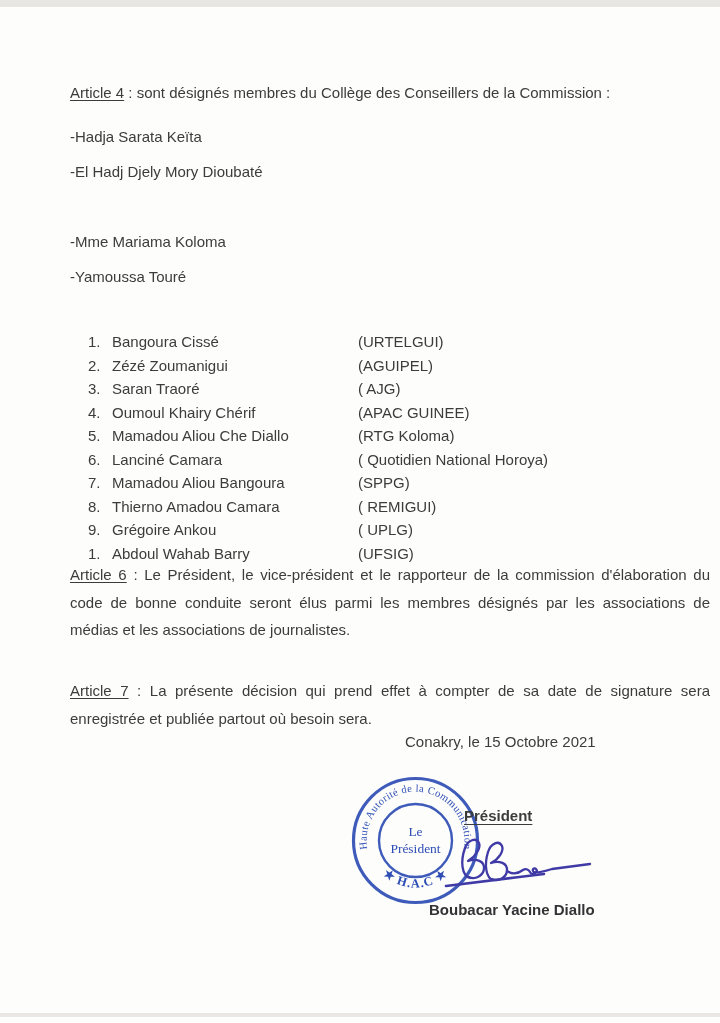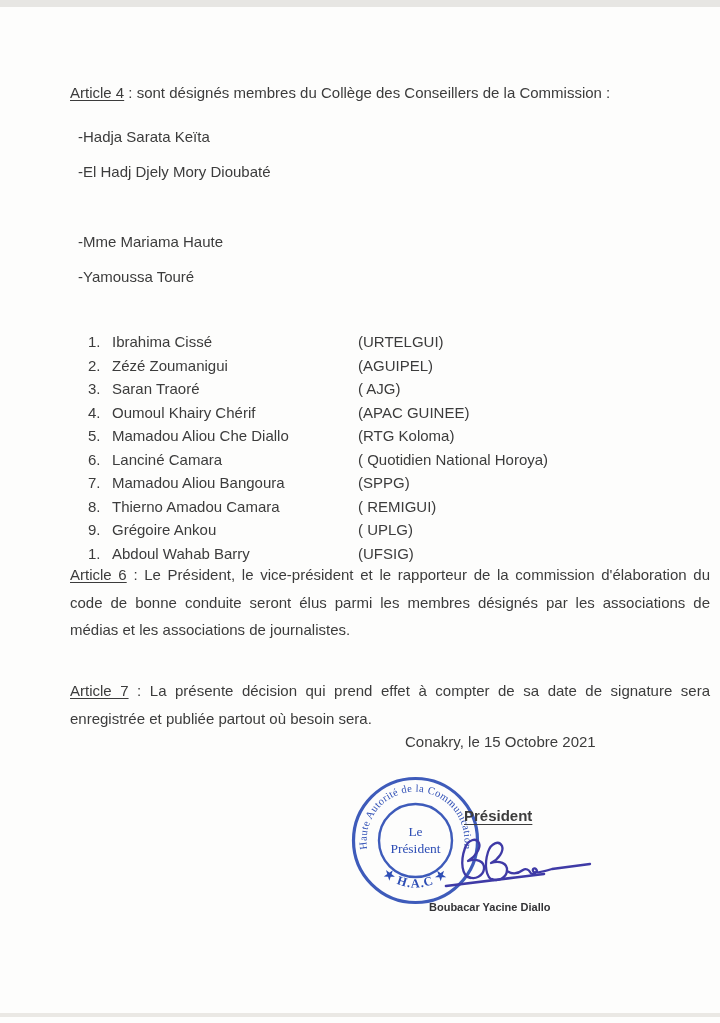--- a/index.html
+++ b/index.html
@@ -35,21 +35,21 @@
     left: 70px; width: 640px;
     font-size: 15px;
   }
   .article-label {
     font-weight: normal;
     text-decoration: underline;
     text-underline-offset: 2px;
   }
 
   .college-item {
-    left: 78px; width: 640px;
+    left: 70px; width: 640px;
     font-size: 15px;
   }
 
   .member-list {
     left: 70px; width: 640px;
     top: 330px;
   }
   .member-row {
     display: flex;
     height: 23.5px;
@@ -76,49 +76,49 @@
   .president-label {
     left: 464px; top: 807px;
     font-size: 15px;
     font-weight: bold;
     text-decoration: underline;
     text-underline-offset: 3px;
   }
 
   .signatory-name {
     left: 429px; top: 901px;
-    font-size: 11px;
+    font-size: 15px;
     font-weight: bold;
     color: #333336;
   }
 
   .stamp-wrap { left: 349px; top: 774px; width: 133px; height: 133px; }
   .sig-wrap   { left: 440px; top: 834px; width: 160px; height: 60px; }
 </style>
 </head>
 <body>
 
 <div class="page">
 
   <div class="scan-strip-top"></div>
 
   <div class="abs article-line" style="top:84px">
     <span class="article-label">Article 4</span><span> : sont désignés membres du Collège des Conseillers de la Commission :</span>
   </div>
 
   <div class="abs college-item" style="top:128px">-Hadja Sarata Keïta</div>
   <div class="abs college-item" style="top:163px">-El Hadj Djely Mory Dioubaté</div>
-  <div class="abs college-item" style="top:233px">-Mme Mariama Haute</div>
+  <div class="abs college-item" style="top:233px">-Mme Mariama Koloma</div>
   <div class="abs college-item" style="top:268px">-Yamoussa Touré</div>
 
 
   <div class="abs member-list">
     <div class="member-row">
       <span class="member-num">1.</span>
-      <span class="member-name">Ibrahima Cissé</span>
+      <span class="member-name">Bangoura Cissé</span>
       <span class="member-org">(URTELGUI)</span>
     </div>
     <div class="member-row">
       <span class="member-num">2.</span>
       <span class="member-name">Zézé Zoumanigui</span>
       <span class="member-org">(AGUIPEL)</span>
     </div>
     <div class="member-row">
       <span class="member-num">3.</span>
       <span class="member-name">Saran Traoré</span>

